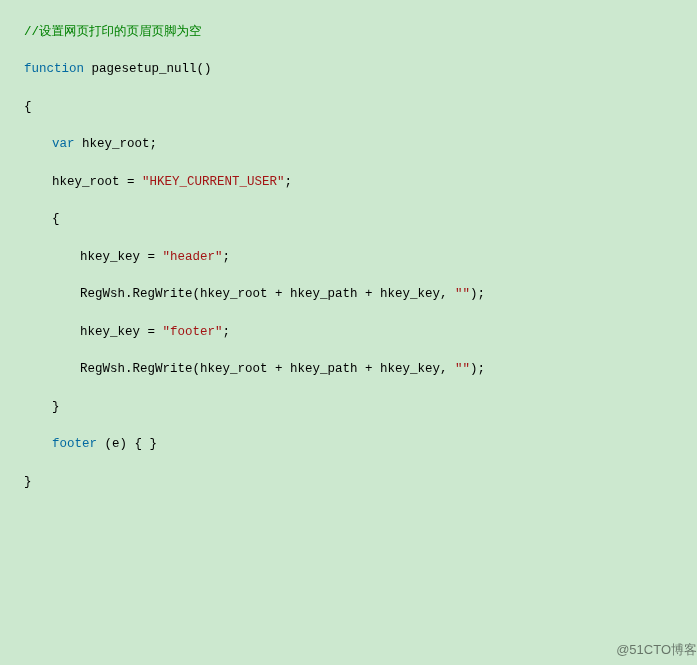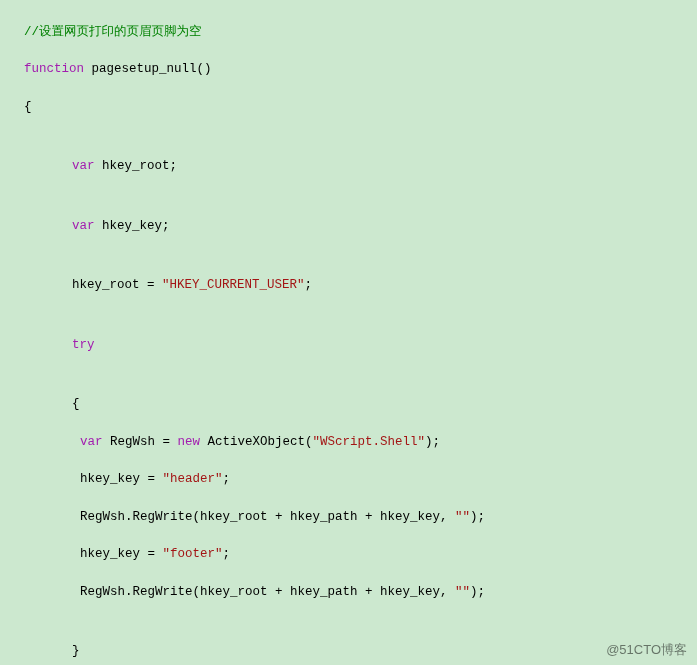--- a/index.html
+++ b/index.html
@@ -17,48 +17,45 @@
   .code {
     padding: 4px 0 0 0;
     color: #000;
     white-space: pre;
   }
   .line {
     display: block;
     padding-left: 0;
   }
   .i0 { padding-left: 24px; }
-  .i1 { padding-left: 72px; margin-top: 22px; }
+  .i1 { padding-left: 52px; }
   .i2 { padding-left: 80px; }
   .tok { }
   .comment { color: #008000; }
-  .keyword { color: #a21caf; }
+  .keyword { color: #0369a1; }
   .string  { color: #a31515; }
   .watermark {
     position: absolute;
-    right: 10px;
+    right: 0;
     bottom: 6px;
     font-family: Arial, sans-serif;
     font-size: 13px;
     color: rgba(0,0,0,0.5);
   }
 </style>
 </head>
 <body>
 
 <div class="code">
 <span class="line i0"><span class="comment">//设置网页打印的页眉页脚为空</span></span>
 <span class="line i0"><span class="keyword">function</span><span class="tok"> pagesetup_null()</span></span>
 <span class="line i0"><span class="tok">{</span></span>
 <span class="line i1"><span class="keyword">var</span><span class="tok"> hkey_root;</span></span>
-<span class="line i1"><span class="keyword">var</span><span class="tok"> hkey_key;</span></span>
 <span class="line i1"><span class="tok">hkey_root = </span><span class="string">"HKEY_CURRENT_USER"</span><span class="tok">;</span></span>
-<span class="line i1"><span class="keyword">try</span></span>
 <span class="line i1"><span class="tok">{</span></span>
-<span class="line i2"><span class="keyword">var</span><span class="tok"> RegWsh = </span><span class="keyword">new</span><span class="tok"> ActiveXObject(</span><span class="string">"WScript.Shell"</span><span class="tok">);</span></span>
 <span class="line i2"><span class="tok">hkey_key = </span><span class="string">"header"</span><span class="tok">;</span></span>
 <span class="line i2"><span class="tok">RegWsh.RegWrite(hkey_root + hkey_path + hkey_key, </span><span class="string">""</span><span class="tok">);</span></span>
 <span class="line i2"><span class="tok">hkey_key = </span><span class="string">"footer"</span><span class="tok">;</span></span>
 <span class="line i2"><span class="tok">RegWsh.RegWrite(hkey_root + hkey_path + hkey_key, </span><span class="string">""</span><span class="tok">);</span></span>
 <span class="line i1"><span class="tok">}</span></span>
 <span class="line i1"><span class="keyword">footer</span><span class="tok"> (e) { }</span></span>
 <span class="line i0"><span class="tok">}</span></span>
 
 
 

